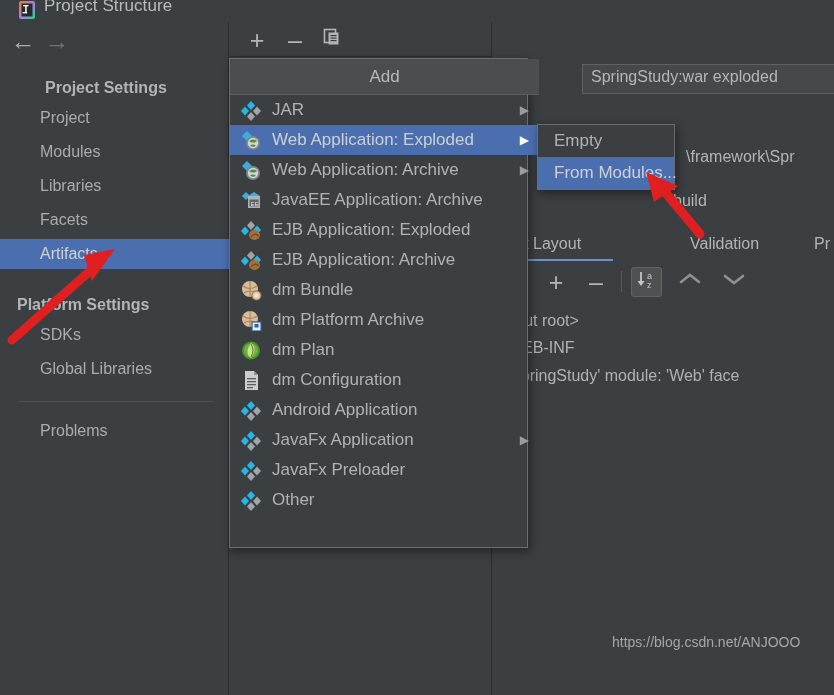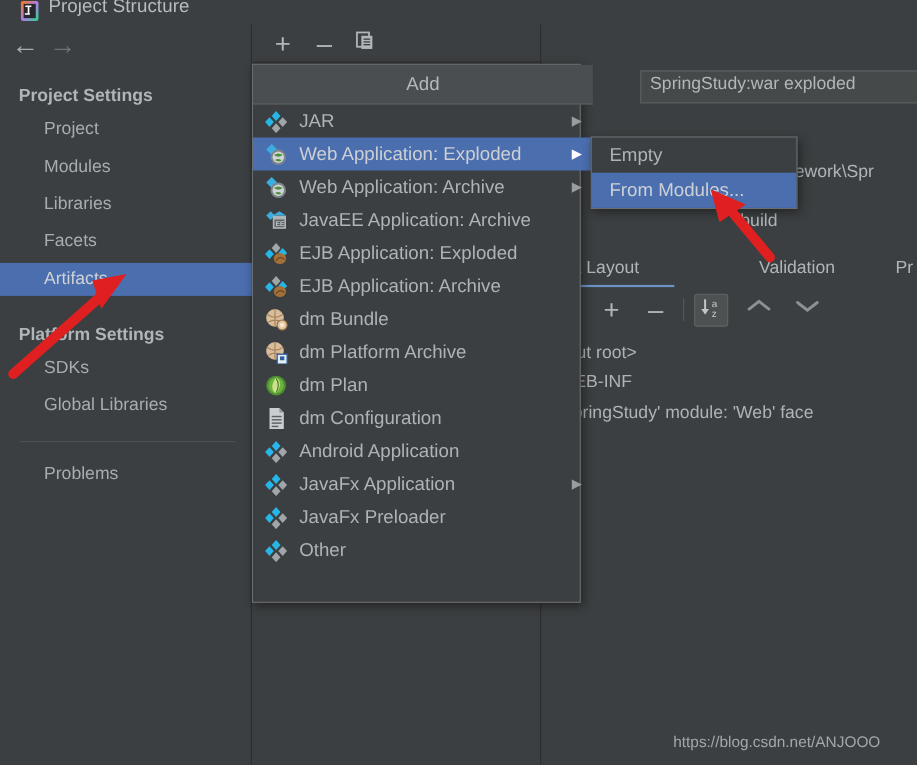--- a/index.html
+++ b/index.html
@@ -115,21 +115,21 @@
     position: absolute; font-size: 16px; color: #b0b3b6; white-space: nowrap;
   }
   .folder-glyph {
     position: absolute; width: 7px; height: 13px; background: #7d8386;
   }
   .facet-glyph {
     position: absolute; width: 7px; height: 13px; background: #3b9ec4;
   }
 
   .watermark {
-    position: absolute; left: 612px; top: 666px;
+    position: absolute; left: 612px; top: 634px;
     font-size: 14px; color: #a4a7aa; white-space: nowrap;
   }
 
   
   .popup {
     position: absolute; left: 229px; top: 58px; width: 299px; height: 490px;
     background: #3c3f41; border: 1px solid #6a6e70;
     box-shadow: 2px 3px 9px rgba(0,0,0,.45);
     padding-left: 48px;
   }
@@ -151,21 +151,21 @@
     position: absolute; left: 10px; top: 5px; width: 22px; height: 21px;
   }
   .menu-item .mi-arrow {
     position: absolute; right: 10px; top: 0; height: 30px; line-height: 30px;
     font-size: 12px; color: #9a9da0;
   }
   .menu-item.selected .mi-arrow { color: #ffffff; }
 
   
   .submenu {
-    position: absolute; left: 537px; top: 124px; width: 188px; height: 66px;
+    position: absolute; left: 537px; top: 124px; width: 138px; height: 66px;
     background: #3c3f41; border: 1px solid #6a6e70;
     box-shadow: 2px 3px 9px rgba(0,0,0,.45);
   }
   .sub-item {
     position: relative; height: 32px; line-height: 32px;
     padding-left: 16px; font-size: 17px; color: #b0b3b6; white-space: nowrap;
   }
   .sub-item.selected { background: #4b6eaf; color: #cdd1d5; }
 
   
@@ -195,21 +195,21 @@
     <div class="title-text">Project Structure</div>
   </div>
 
   <div class="sidebar">
 
     <div class="nav-arrows">
       <div class="nav-arrow back">←</div>
       <div class="nav-arrow fwd">→</div>
     </div>
 
-    <div class="group-head" style="top:57px;">Project Settings</div>
+    <div class="group-head" style="top:57px;margin-left:28px;">Project Settings</div>
 
     <div class="nav-item" style="top:81px;">Project</div>
     <div class="nav-item" style="top:115px;">Modules</div>
     <div class="nav-item" style="top:149px;">Libraries</div>
     <div class="nav-item" style="top:183px;">Facets</div>
     <div class="nav-item selected" style="top:217px;">Artifacts</div>
 
     <div class="group-head" style="top:274px;">Platform Settings</div>
 
     <div class="nav-item" style="top:298px;">SDKs</div>

